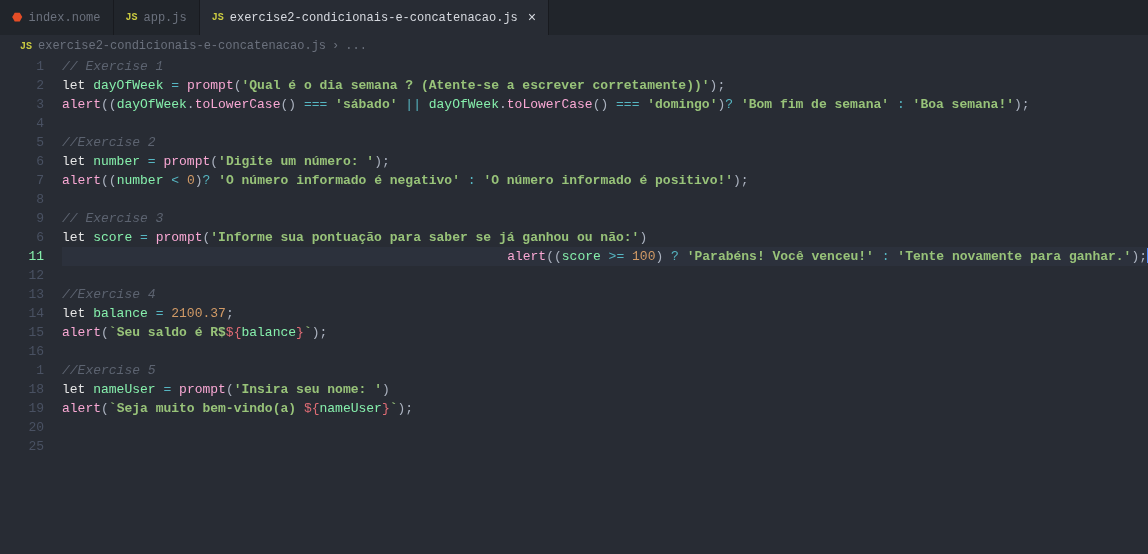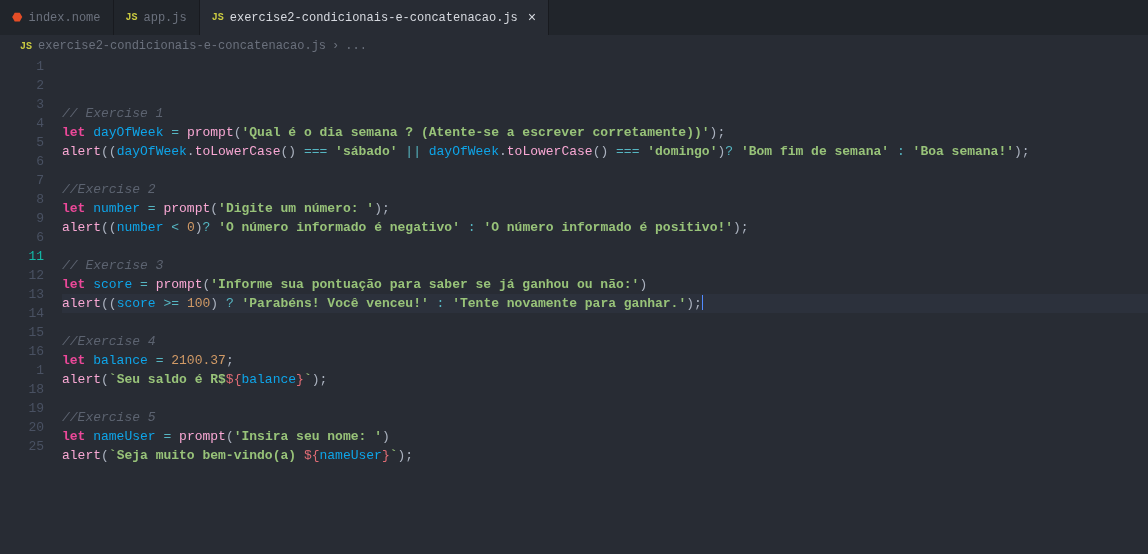--- a/index.html
+++ b/index.html
@@ -55,31 +55,30 @@
   line-height: 19px;
 }
 .gutter {
   width: 62px;
   text-align: right;
   padding-right: 18px;
   color: #495162;
   user-select: none;
 }
 .gutter .ln { height: 19px; }
-.gutter .ln.hl { color: #14b8a6; }
+.gutter .ln.hl { color: #86efac; }
 .code {
   flex: 1;
   white-space: pre;
-  margin-top: 47px;
 }
 .line { height: 19px; }
-.line.hl { background: #2c313c; }
+.line.hl { background: #2c313c; text-align: right; }
 .c-comment { color: #5c6370; font-style: italic; }
-.c-keyword { color: #ec4899; font-weight: bold; }
-.c-var { color: #0ea5e9; }
+.c-keyword { color: #e5e5e5; }
+.c-var { color: #86efac; }
 .c-func { color: #f9a8d4; }
 .c-string { color: #98c379; font-weight: bold; }
 .c-number { color: #d19a66; }
 .c-op { color: #56b6c2; }
 .c-punc { color: #abb2bf; }
 .c-tmpl { color: #e06c75; }
 .cursor {
   display: inline-block;
   width: 1px;
   height: 15px;

